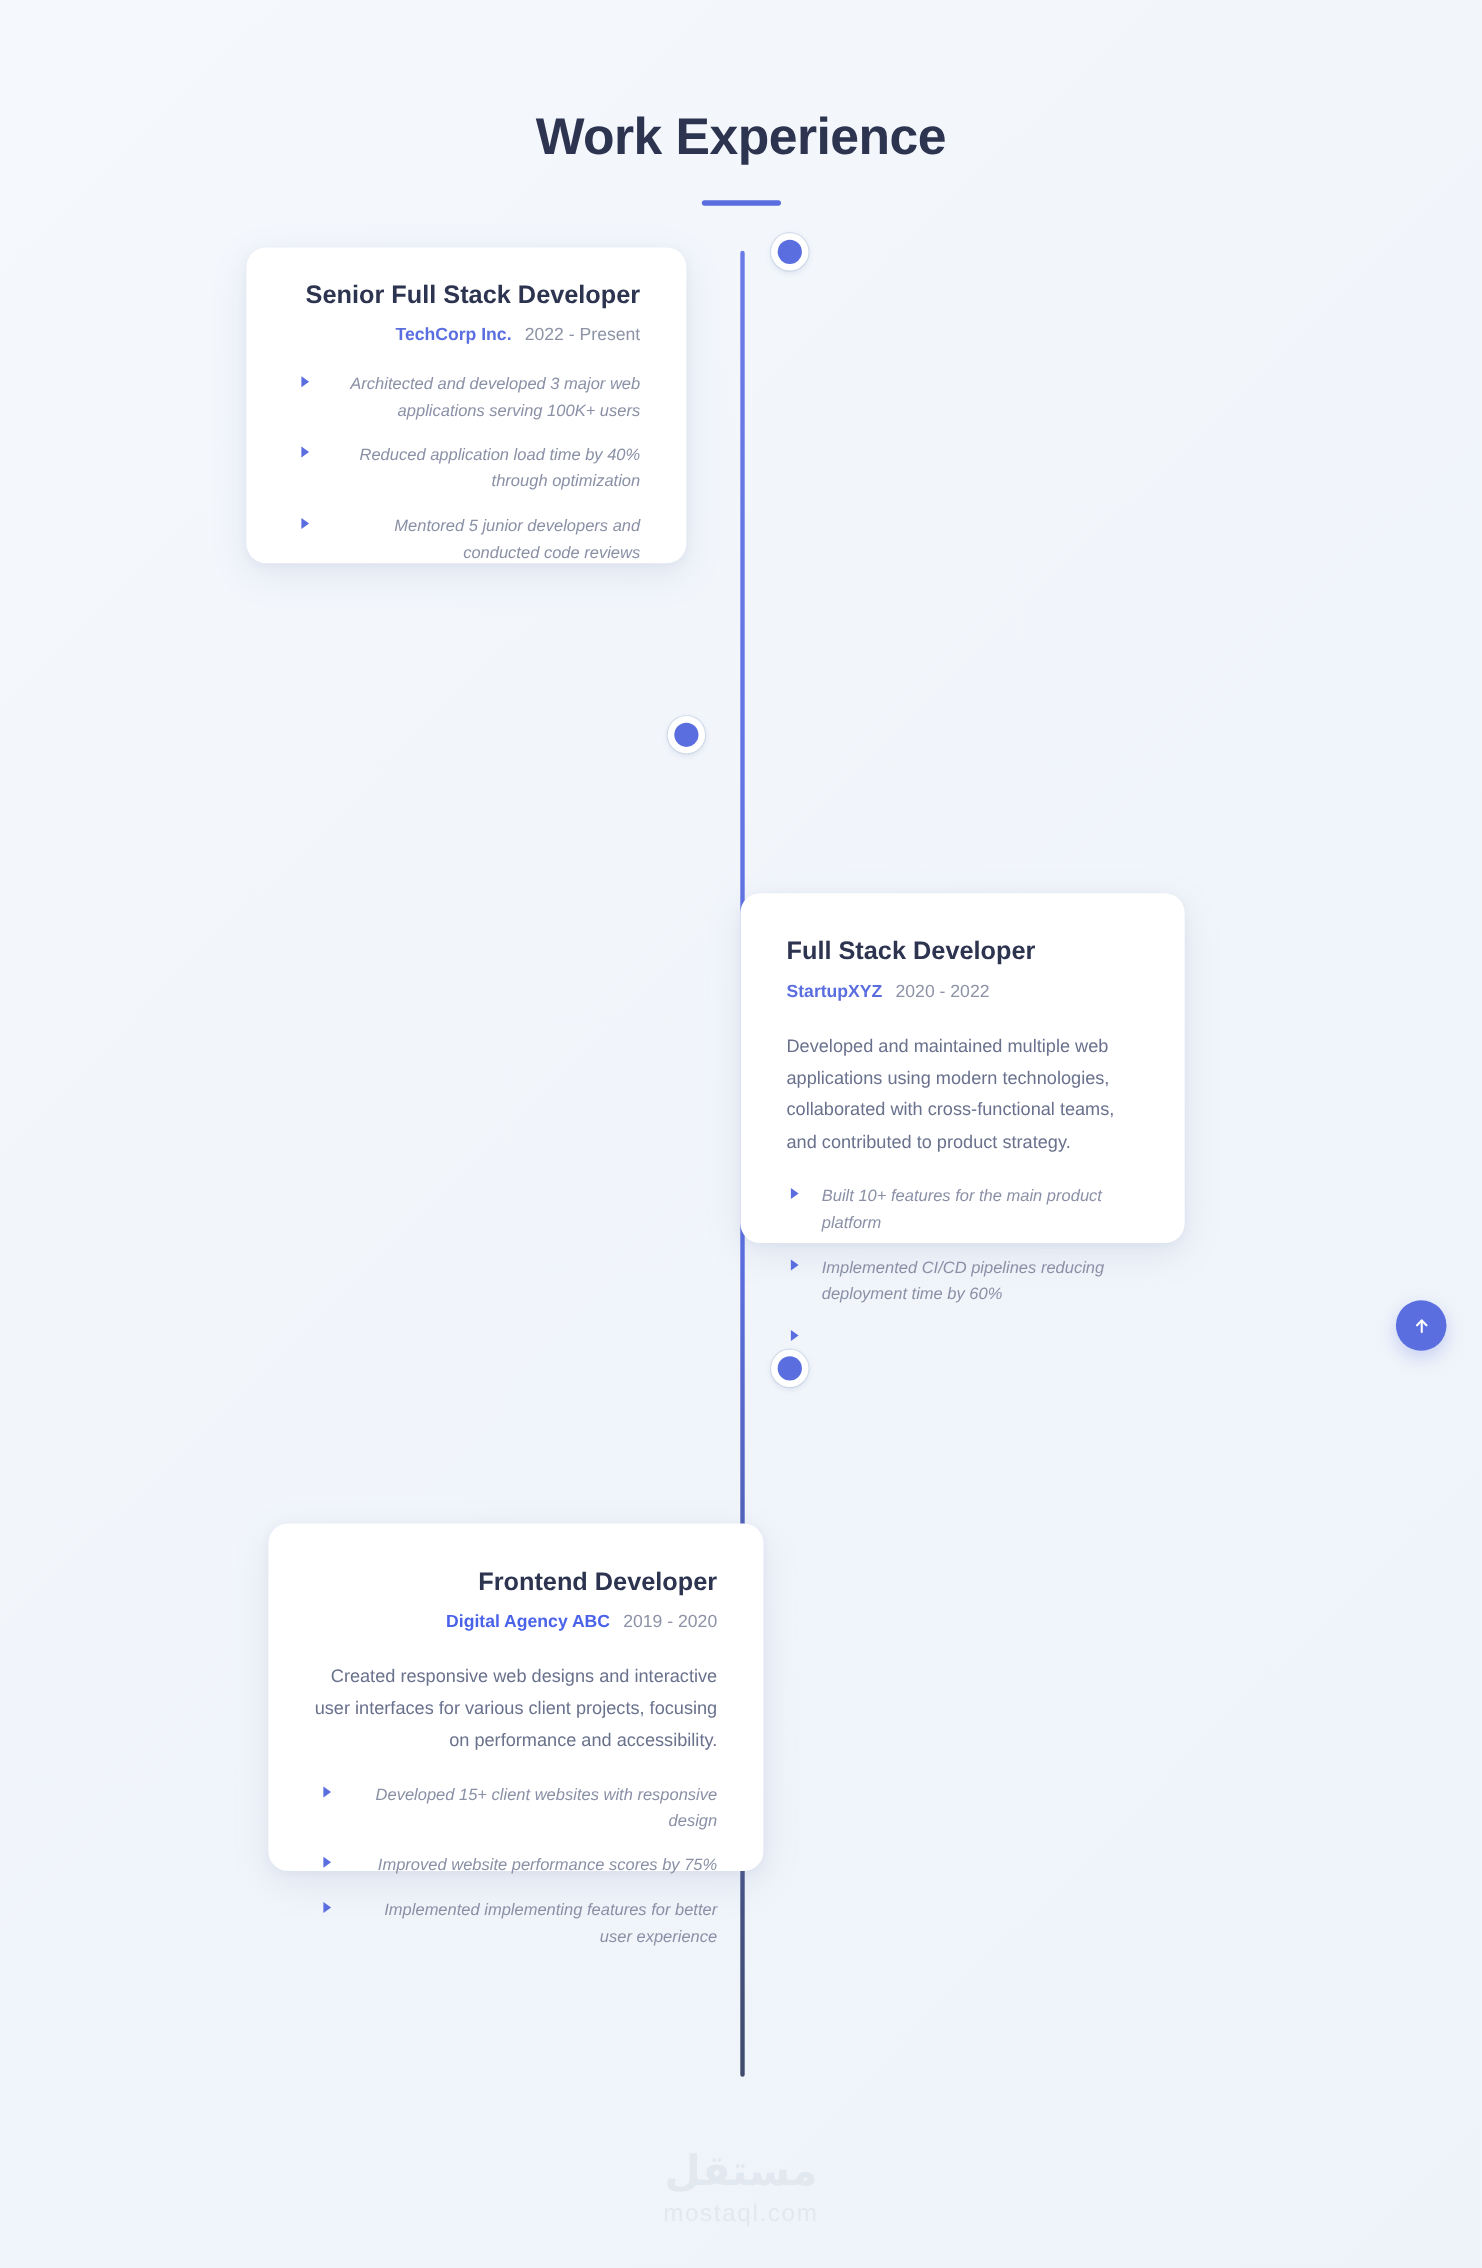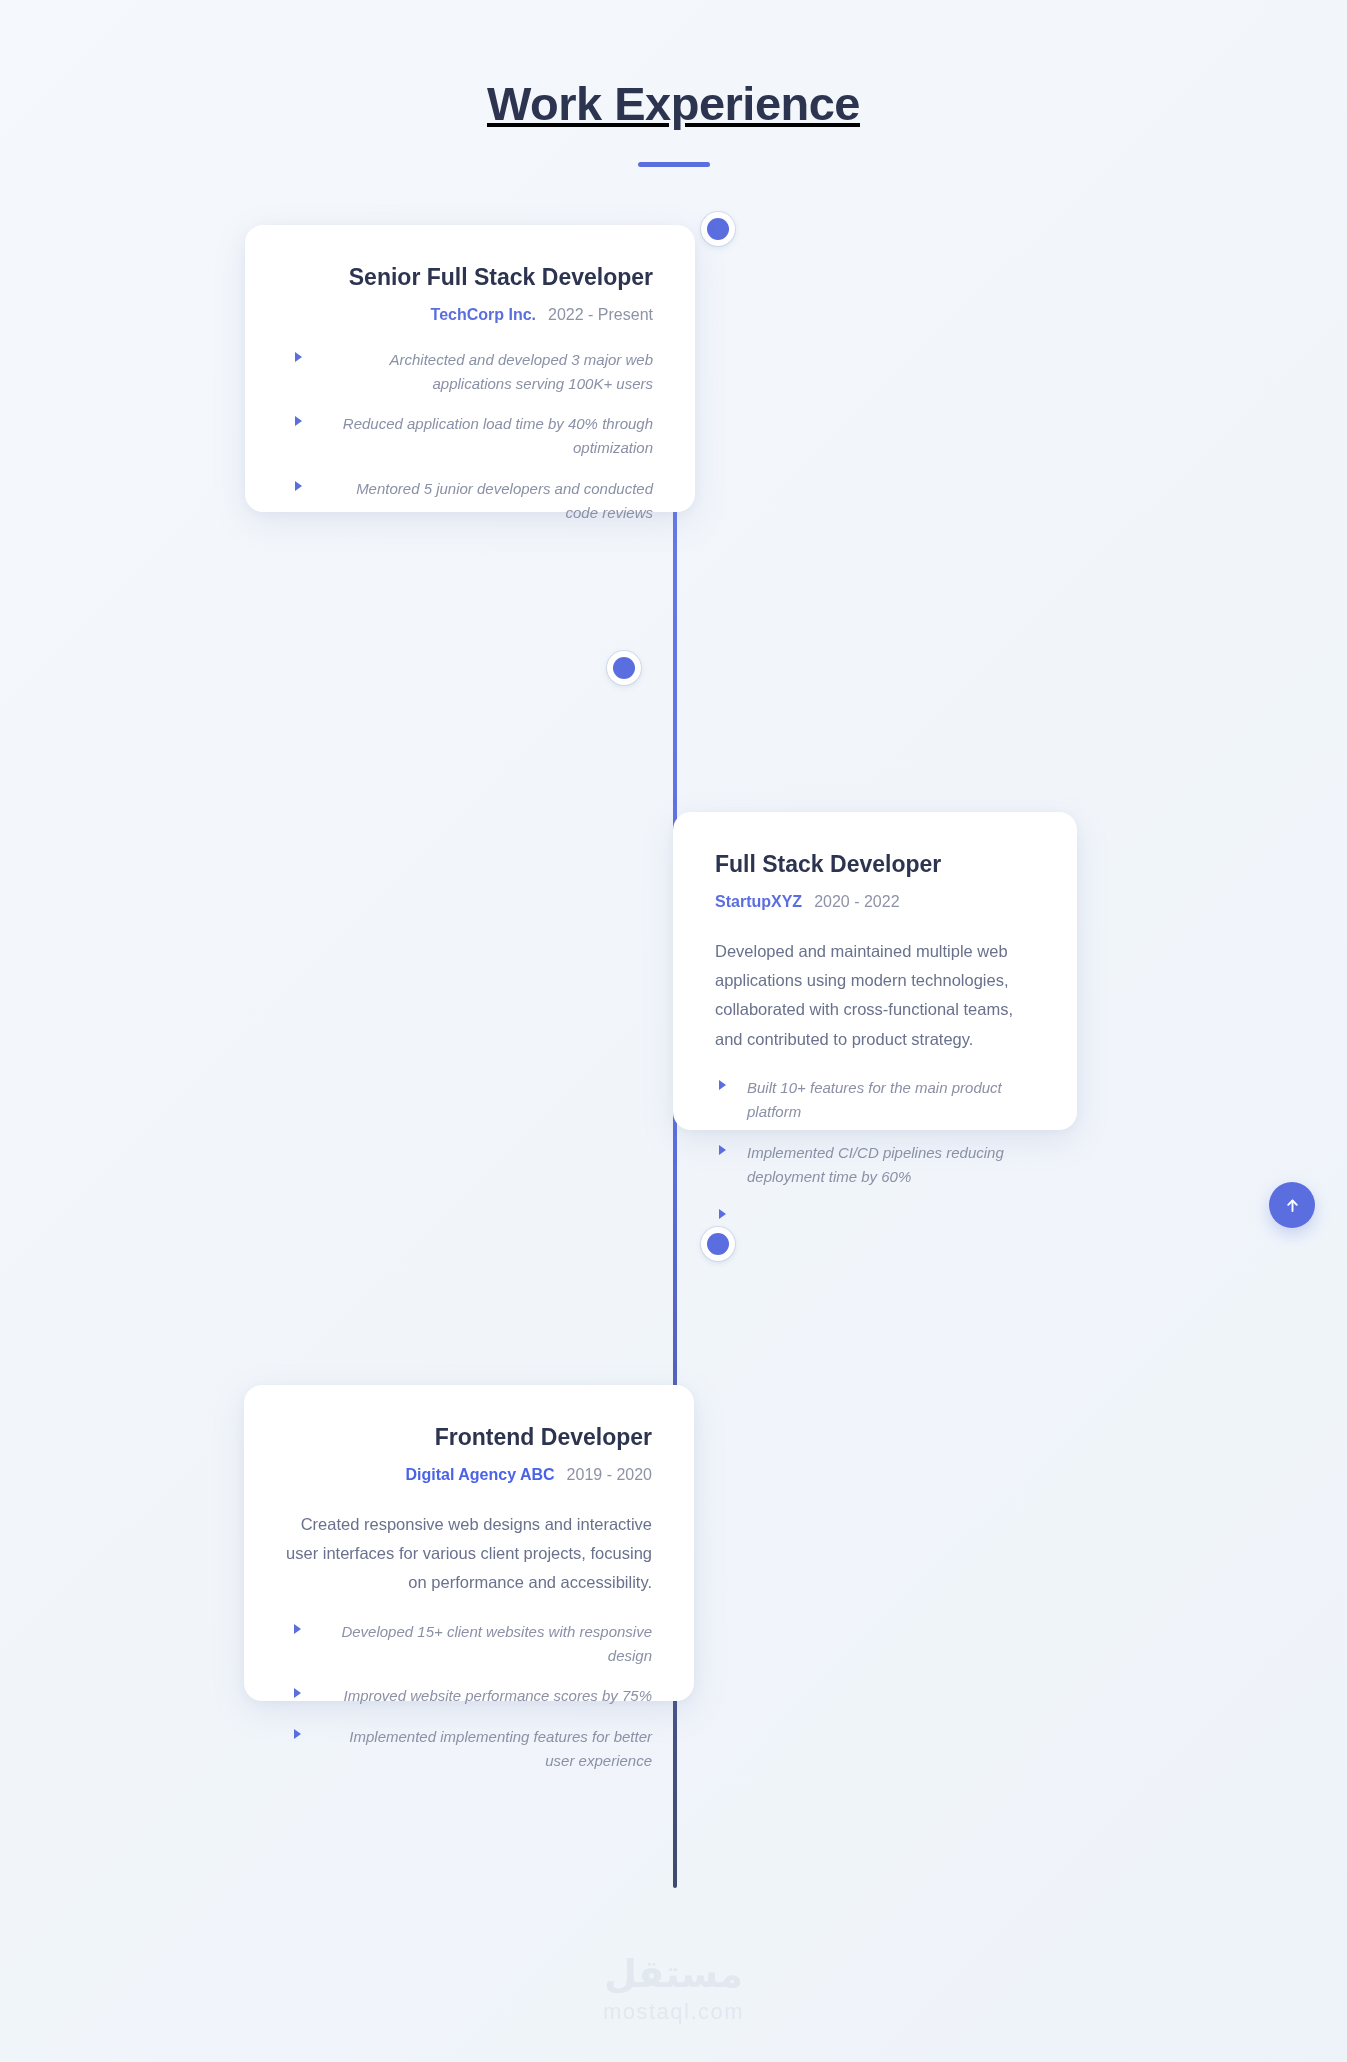--- a/index.html
+++ b/index.html
@@ -21,25 +21,24 @@
     position: relative;
     width: 1347px;
     height: 2062px;
     background:
       linear-gradient(135deg, #f5f8fc 0%, #f2f6fb 40%, #eef3f9 100%);
   }
 
   
   .section-head {
     position: absolute;
-    top: 78px;
+    top: 98px;
     left: 0;
     width: 1347px;
     text-align: center;
-    text-decoration: underline;
   }
   .section-title {
     font-size: 47px;
     font-weight: bold;
     letter-spacing: -0.5px;
     color: #2d3450;
     line-height: 1.1;
   }
   .title-rule {
     width: 72px;
@@ -100,21 +99,21 @@
     padding: 40px 44px 40px 44px;
   }
   .card.left  { left: 224px;  width: 450px; text-align: right; }
   .card.right { left: 673px;  width: 450px; text-align: left;  }
 
   .card.c1 { top: -3px;   height: 283px; }
   .card.c2 { top: 583px;  height: 318px; }
   .card.c3 { top: 1157px; height: 313px; }
 
   
-  .card.c1 { left: 224px; width: 450px; top: -3px; height: 287px; padding: 38px 42px; margin-left: 21px; }
+  .card.c1 { left: 224px; width: 400px; top: -3px; height: 287px; padding: 28px 42px; }
   .card.c2 { left: 673px; width: 404px; top: 584px; height: 318px; padding: 38px 42px; }
   .card.c3 { left: 224px; width: 450px; top: 1157px; height: 316px; padding: 38px 42px; margin-left: 20px; }
 
   .job-title {
     font-size: 23px;
     font-weight: bold;
     color: #2d3450;
     line-height: 1.25;
   }
   .job-meta {

